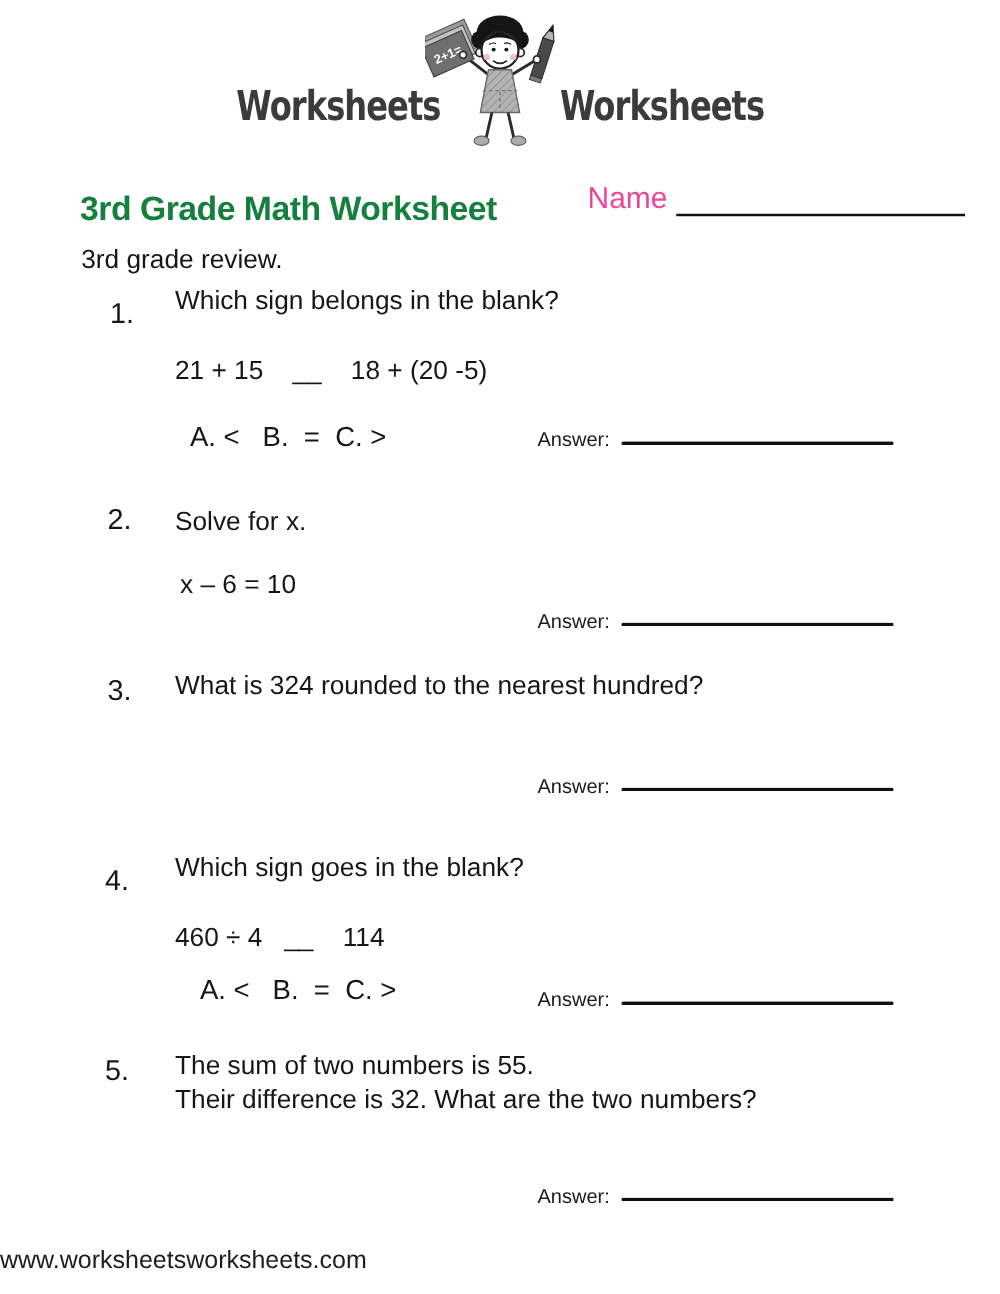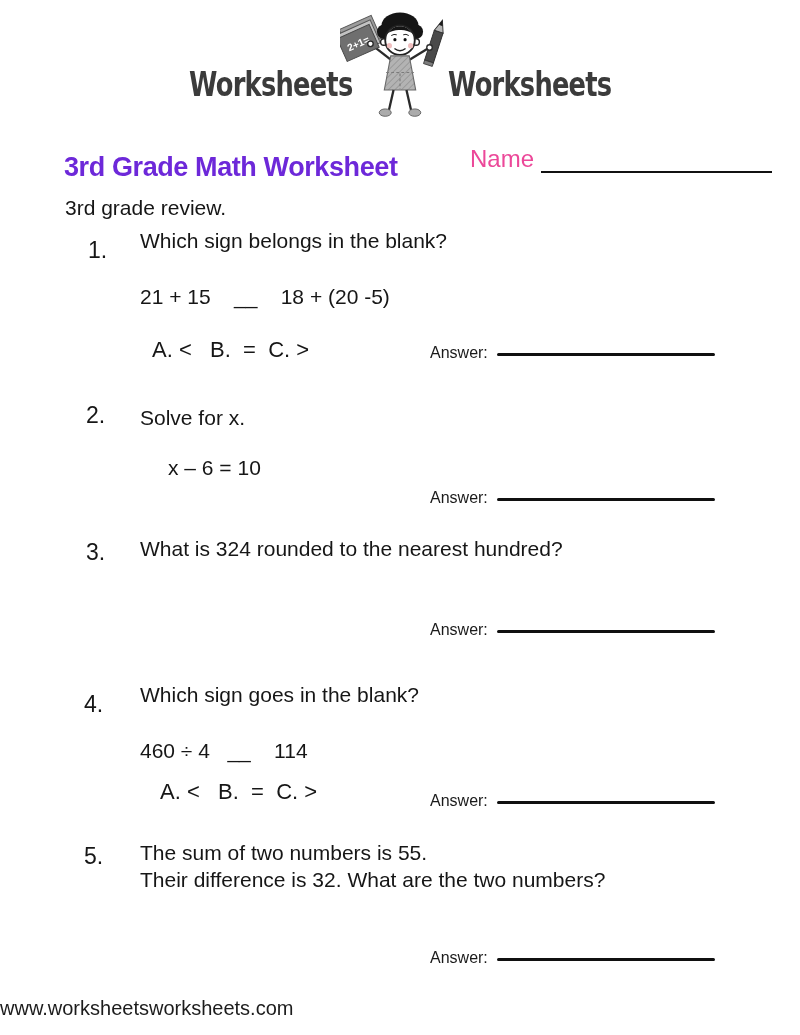--- a/index.html
+++ b/index.html
@@ -17,21 +17,21 @@
     font-family:"DejaVu Sans", sans-serif; font-weight:bold;
     font-size:33px; color:#3b3b3b; letter-spacing:-1px; white-space:nowrap;
     margin-bottom:24px;
   }
   .logo-text.left  { transform:scaleX(0.78); transform-origin:right bottom; margin-right:-12px; }
   .logo-text.right { transform:scaleX(0.78); transform-origin:left bottom;  margin-left:-12px; }
   .mascot { width:120px; height:124px; flex:0 0 auto; position:relative; z-index:2; }
 
   
   .title { position:absolute; left:64px; top:152px; font-size:27px;
-           font-weight:bold; letter-spacing:-0.4px; color:#6d28d9; }
+           font-weight:bold; letter-spacing:-0.4px; color:#15803d; }
   .name-row { position:absolute; left:470px; top:145px; width:302px;
               display:flex; align-items:flex-end; gap:7px; font-size:24px; color:#ec4899; }
   .name-line { flex:1; border-bottom:2px solid #111; height:28px; }
   .intro { position:absolute; left:65px; top:196px; font-size:21px;text-align:center; }
 
   
   .q-num  { position:absolute; font-size:23px; }
   .q-text { position:absolute; font-size:21px; }
   .q-expr { position:absolute; font-size:21px; white-space:pre; }
   .q-opts { position:absolute; font-size:22px; white-space:pre; }
@@ -125,21 +125,21 @@
 <div class="q-text" style="left:140px; top:229px;">Which sign belongs in the blank?</div>
 <div class="q-expr" style="left:140px; top:285px;">21 + 15    __    18 + (20 -5)</div>
 <div class="q-opts" style="left:152px; top:337px;">A. &lt;   B.  =  C. &gt;</div>
 <div class="answer-row" style="top:344px;">
   <span class="answer-label">Answer:</span>
   <span class="answer-line"></span>
 </div>
 
 <div class="q-num" style="left:86px;  top:402px;">2.</div>
 <div class="q-text" style="left:140px; top:406px;">Solve for x.</div>
-<div class="q-expr" style="left:168px; top:456px;">x – 6 = 10</div>
+<div class="q-expr" style="left:144px; top:456px;">x – 6 = 10</div>
 <div class="answer-row" style="top:489px;">
   <span class="answer-label">Answer:</span>
   <span class="answer-line"></span>
 </div>
 
 <div class="q-num" style="left:86px;  top:539px;">3.</div>
 <div class="q-text" style="left:140px; top:537px;">What is 324 rounded to the nearest hundred?</div>
 <div class="answer-row" style="top:621px;">
   <span class="answer-label">Answer:</span>
   <span class="answer-line"></span>

